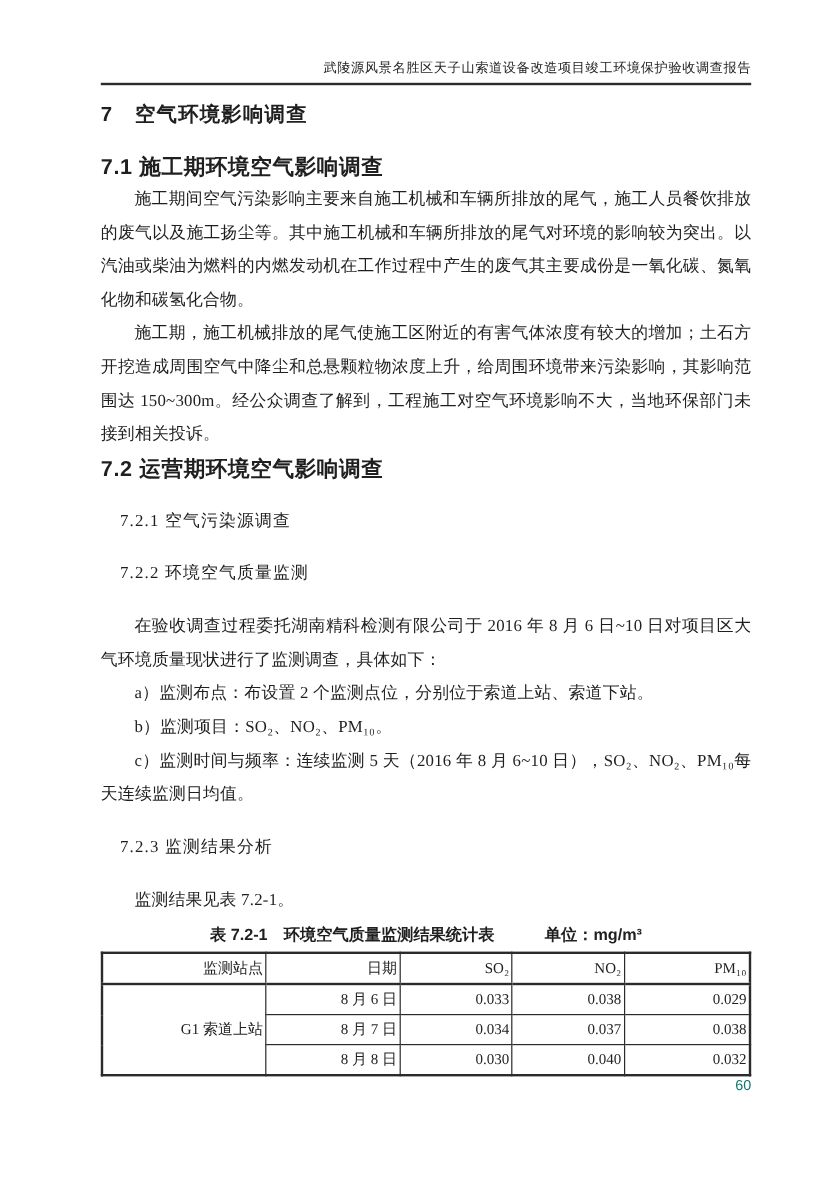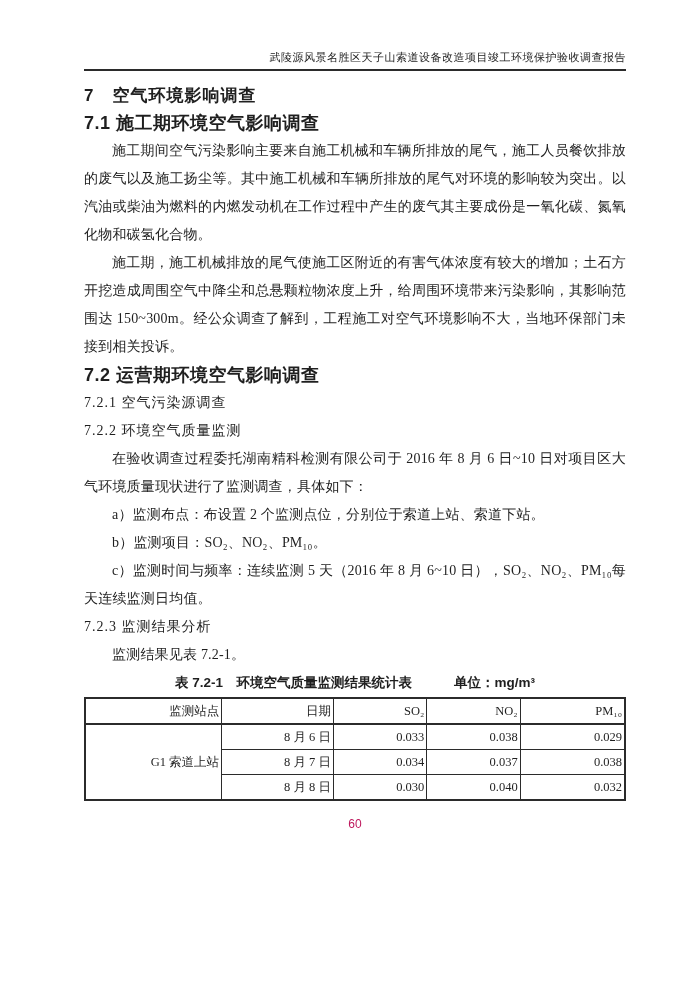--- a/index.html
+++ b/index.html
@@ -30,37 +30,37 @@
   }
   .running-header .rh-text {
     display: block;
     font-size: 11px;
     line-height: 14px;
     text-align: right;
     letter-spacing: 0.5px;
     color: #222;
   }
   .chapter-title {
-    margin: 12px 0 0 0;
+    margin: 12px 0 16px 0;
     font-family: "Liberation Sans", "DejaVu Sans", sans-serif;
     font-weight: bold;
     font-size: 17px;
     line-height: 26px;
     letter-spacing: 1px;
   }
   .sec-title {
     margin: 0;
     font-family: "Liberation Sans", "DejaVu Sans", sans-serif;
     font-weight: bold;
     font-size: 18px;
     line-height: 28px;
     letter-spacing: 0.5px;
   }
   .subsec-title {
-    margin: 0;
+    margin: 16px;
     font-weight: normal;
     font-size: 14px;
     line-height: 28px;
     letter-spacing: 1px;
   }
   .para {
     margin: 0;
     font-size: 14px;
     line-height: 28px;
     text-align: justify;
@@ -91,25 +91,25 @@
     text-align: right;
     vertical-align: middle;
     font-size: 12.5px;
     font-weight: normal;
     font-family: "Liberation Serif", "DejaVu Serif", serif;
   }
   table.data-table thead th {
     border-bottom: 2px solid #2b2b2b;
   }
   .page-number {
-    margin-top: 16px;
-    text-align: center;
+    margin-top: 0;
+    text-align: right;
     font-family: "Liberation Sans", "DejaVu Sans", sans-serif;
     font-size: 12px;
-    color: #be185d;
+    color: #0f766e;
   }
 </style>
 </head>
 <body>
 
 <div class="page">
   <div class="content">
 
     <div class="running-header">
       <span class="rh-text">武陵源风景名胜区天子山索道设备改造项目竣工环境保护验收调查报告</span>

